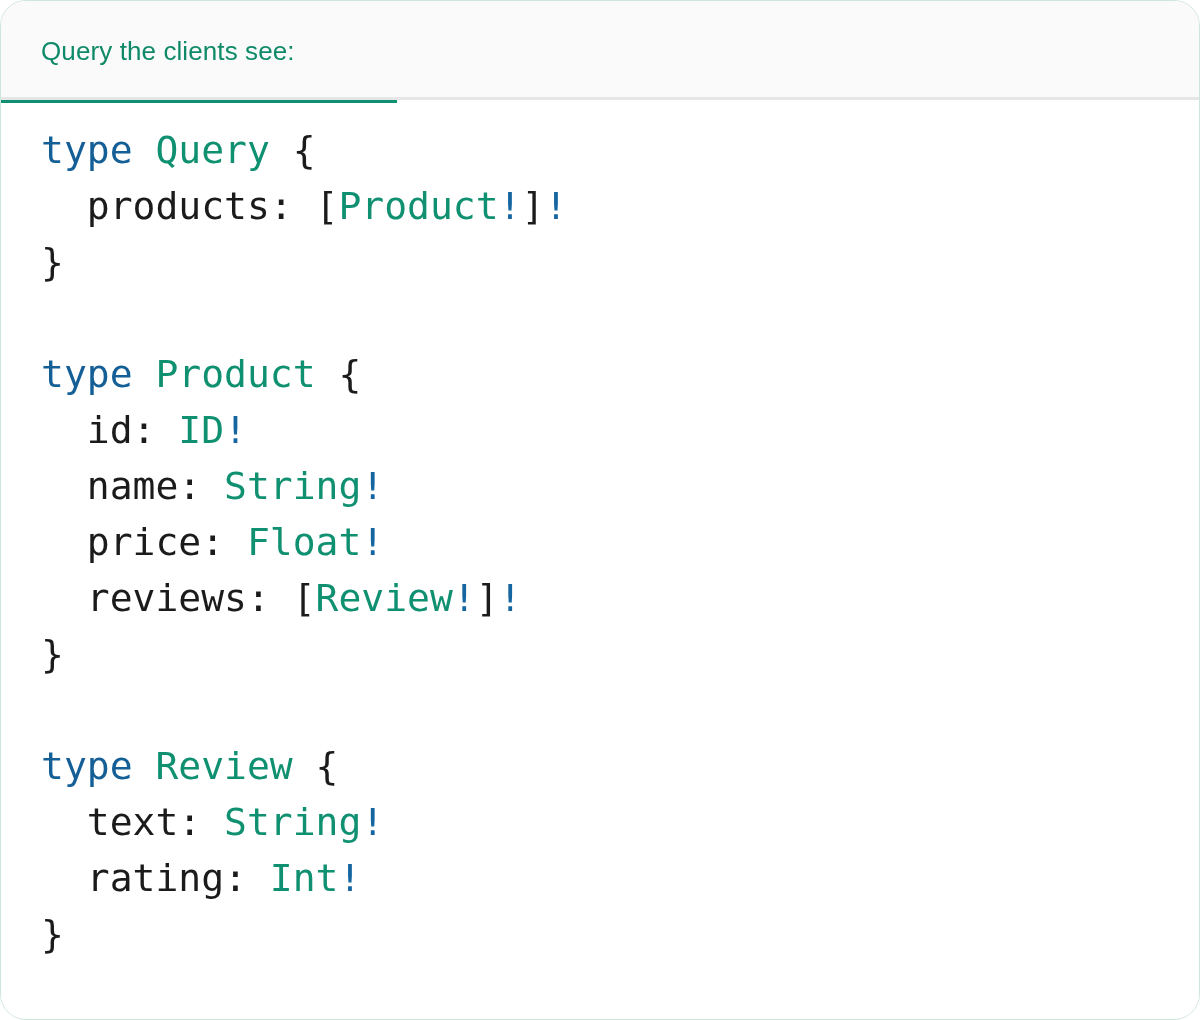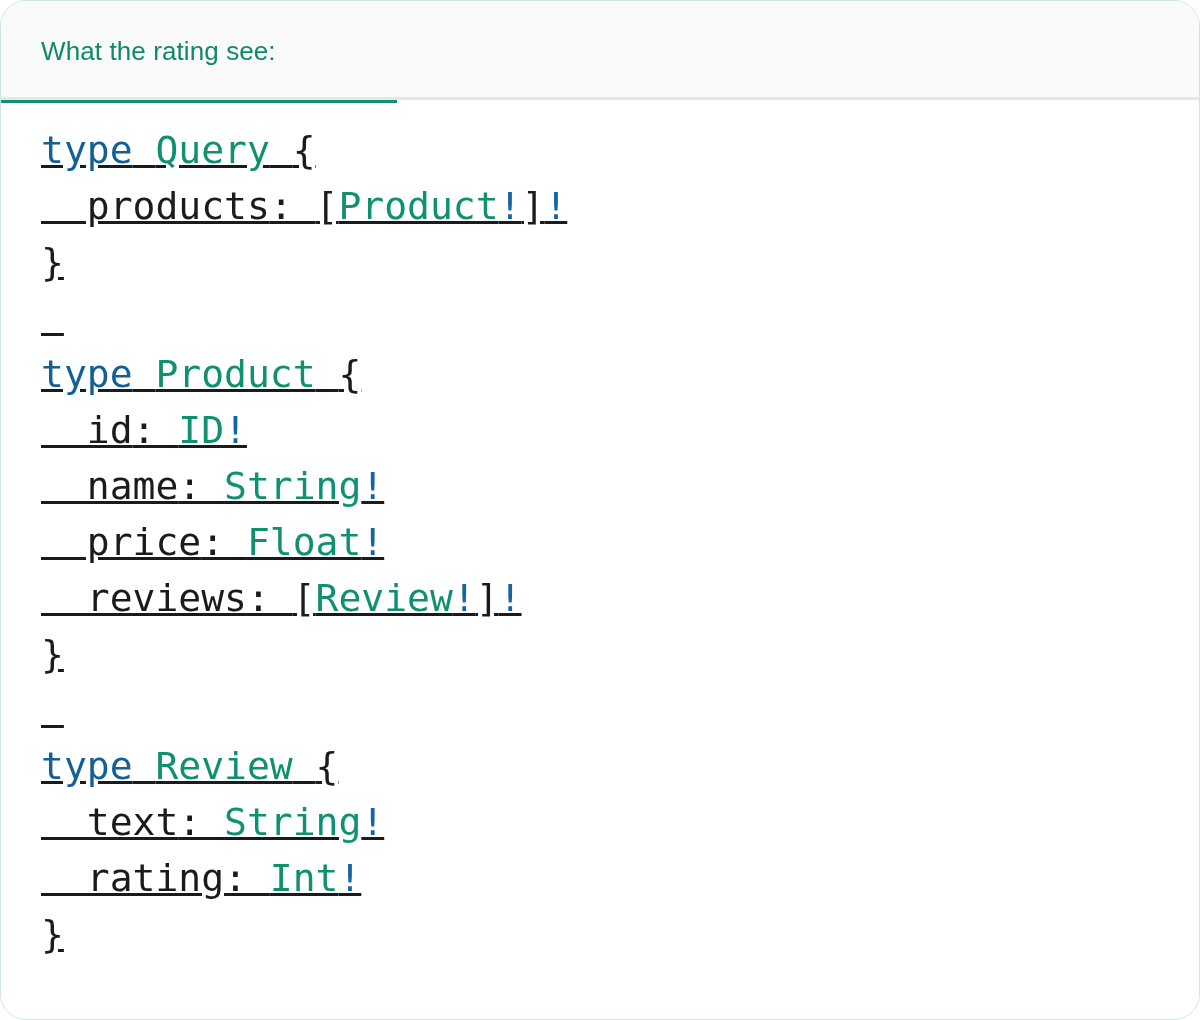--- a/index.html
+++ b/index.html
@@ -88,42 +88,41 @@
     letter-spacing: 0px;
     white-space: pre;
     color: #1b1b1b;
     tab-size: 2;
   }
 
   .code-line {
     display: block;
     height: 56px;
     white-space: pre;
-    text-decoration: underline;
   }
 
   .code-line.blank {
     height: 56px;
   }
 
   
   .tok-kw   { color: #145f96; }   
   .tok-type { color: #0f9070; }   
   .tok-pun  { color: #1b1b1b; }   
   .tok-name { color: #1b1b1b; }   
   .tok-bang { color: #1565a0; }   
 </style>
 </head>
 <body>
 
 <div class="card" style="border-color: rgb(207, 230, 220); background: rgb(255, 255, 255);">
 
   <div class="tabbar" style="background: rgb(250, 250, 250); border-bottom-color: rgb(230, 230, 230);">
     <div class="tab">
-      <span class="tab-label" style="color: rgb(15, 138, 104);">What the rating see:</span>
+      <span class="tab-label" style="color: rgb(15, 138, 104);">Query the clients see:</span>
       <span class="tab-underline" style="background: rgb(15, 144, 112);"></span>
     </div>
   </div>
 
   <div class="code-area">
     <pre class="code-block" id="code-block"><span class="code-line"><span class="tok-kw" style="color: rgb(20, 95, 150);">type</span><span class="tok-pun" style="color: rgb(27, 27, 27);"> </span><span class="tok-type" style="color: rgb(15, 144, 112);">Query</span><span class="tok-pun" style="color: rgb(27, 27, 27);"> </span><span class="tok-pun" style="color: rgb(27, 27, 27);">{</span></span><span class="code-line"><span class="tok-name" style="color: rgb(27, 27, 27);">  products</span><span class="tok-pun" style="color: rgb(27, 27, 27);">: </span><span class="tok-pun" style="color: rgb(27, 27, 27);">[</span><span class="tok-type" style="color: rgb(15, 144, 112);">Product</span><span class="tok-bang" style="color: rgb(21, 101, 160);">!</span><span class="tok-pun" style="color: rgb(27, 27, 27);">]</span><span class="tok-bang" style="color: rgb(21, 101, 160);">!</span></span><span class="code-line"><span class="tok-pun" style="color: rgb(27, 27, 27);">}</span></span><span class="code-line blank">&nbsp;</span><span class="code-line"><span class="tok-kw" style="color: rgb(20, 95, 150);">type</span><span class="tok-pun" style="color: rgb(27, 27, 27);"> </span><span class="tok-type" style="color: rgb(15, 144, 112);">Product</span><span class="tok-pun" style="color: rgb(27, 27, 27);"> </span><span class="tok-pun" style="color: rgb(27, 27, 27);">{</span></span><span class="code-line"><span class="tok-name" style="color: rgb(27, 27, 27);">  id</span><span class="tok-pun" style="color: rgb(27, 27, 27);">: </span><span class="tok-type" style="color: rgb(15, 144, 112);">ID</span><span class="tok-bang" style="color: rgb(21, 101, 160);">!</span></span><span class="code-line"><span class="tok-name" style="color: rgb(27, 27, 27);">  name</span><span class="tok-pun" style="color: rgb(27, 27, 27);">: </span><span class="tok-type" style="color: rgb(15, 144, 112);">String</span><span class="tok-bang" style="color: rgb(21, 101, 160);">!</span></span><span class="code-line"><span class="tok-name" style="color: rgb(27, 27, 27);">  price</span><span class="tok-pun" style="color: rgb(27, 27, 27);">: </span><span class="tok-type" style="color: rgb(15, 144, 112);">Float</span><span class="tok-bang" style="color: rgb(21, 101, 160);">!</span></span><span class="code-line"><span class="tok-name" style="color: rgb(27, 27, 27);">  reviews</span><span class="tok-pun" style="color: rgb(27, 27, 27);">: </span><span class="tok-pun" style="color: rgb(27, 27, 27);">[</span><span class="tok-type" style="color: rgb(15, 144, 112);">Review</span><span class="tok-bang" style="color: rgb(21, 101, 160);">!</span><span class="tok-pun" style="color: rgb(27, 27, 27);">]</span><span class="tok-bang" style="color: rgb(21, 101, 160);">!</span></span><span class="code-line"><span class="tok-pun" style="color: rgb(27, 27, 27);">}</span></span><span class="code-line blank">&nbsp;</span><span class="code-line"><span class="tok-kw" style="color: rgb(20, 95, 150);">type</span><span class="tok-pun" style="color: rgb(27, 27, 27);"> </span><span class="tok-type" style="color: rgb(15, 144, 112);">Review</span><span class="tok-pun" style="color: rgb(27, 27, 27);"> </span><span class="tok-pun" style="color: rgb(27, 27, 27);">{</span></span><span class="code-line"><span class="tok-name" style="color: rgb(27, 27, 27);">  text</span><span class="tok-pun" style="color: rgb(27, 27, 27);">: </span><span class="tok-type" style="color: rgb(15, 144, 112);">String</span><span class="tok-bang" style="color: rgb(21, 101, 160);">!</span></span><span class="code-line"><span class="tok-name" style="color: rgb(27, 27, 27);">  rating</span><span class="tok-pun" style="color: rgb(27, 27, 27);">: </span><span class="tok-type" style="color: rgb(15, 144, 112);">Int</span><span class="tok-bang" style="color: rgb(21, 101, 160);">!</span></span><span class="code-line"><span class="tok-pun" style="color: rgb(27, 27, 27);">}</span></span></pre>
   </div>
 
 </div>
 

